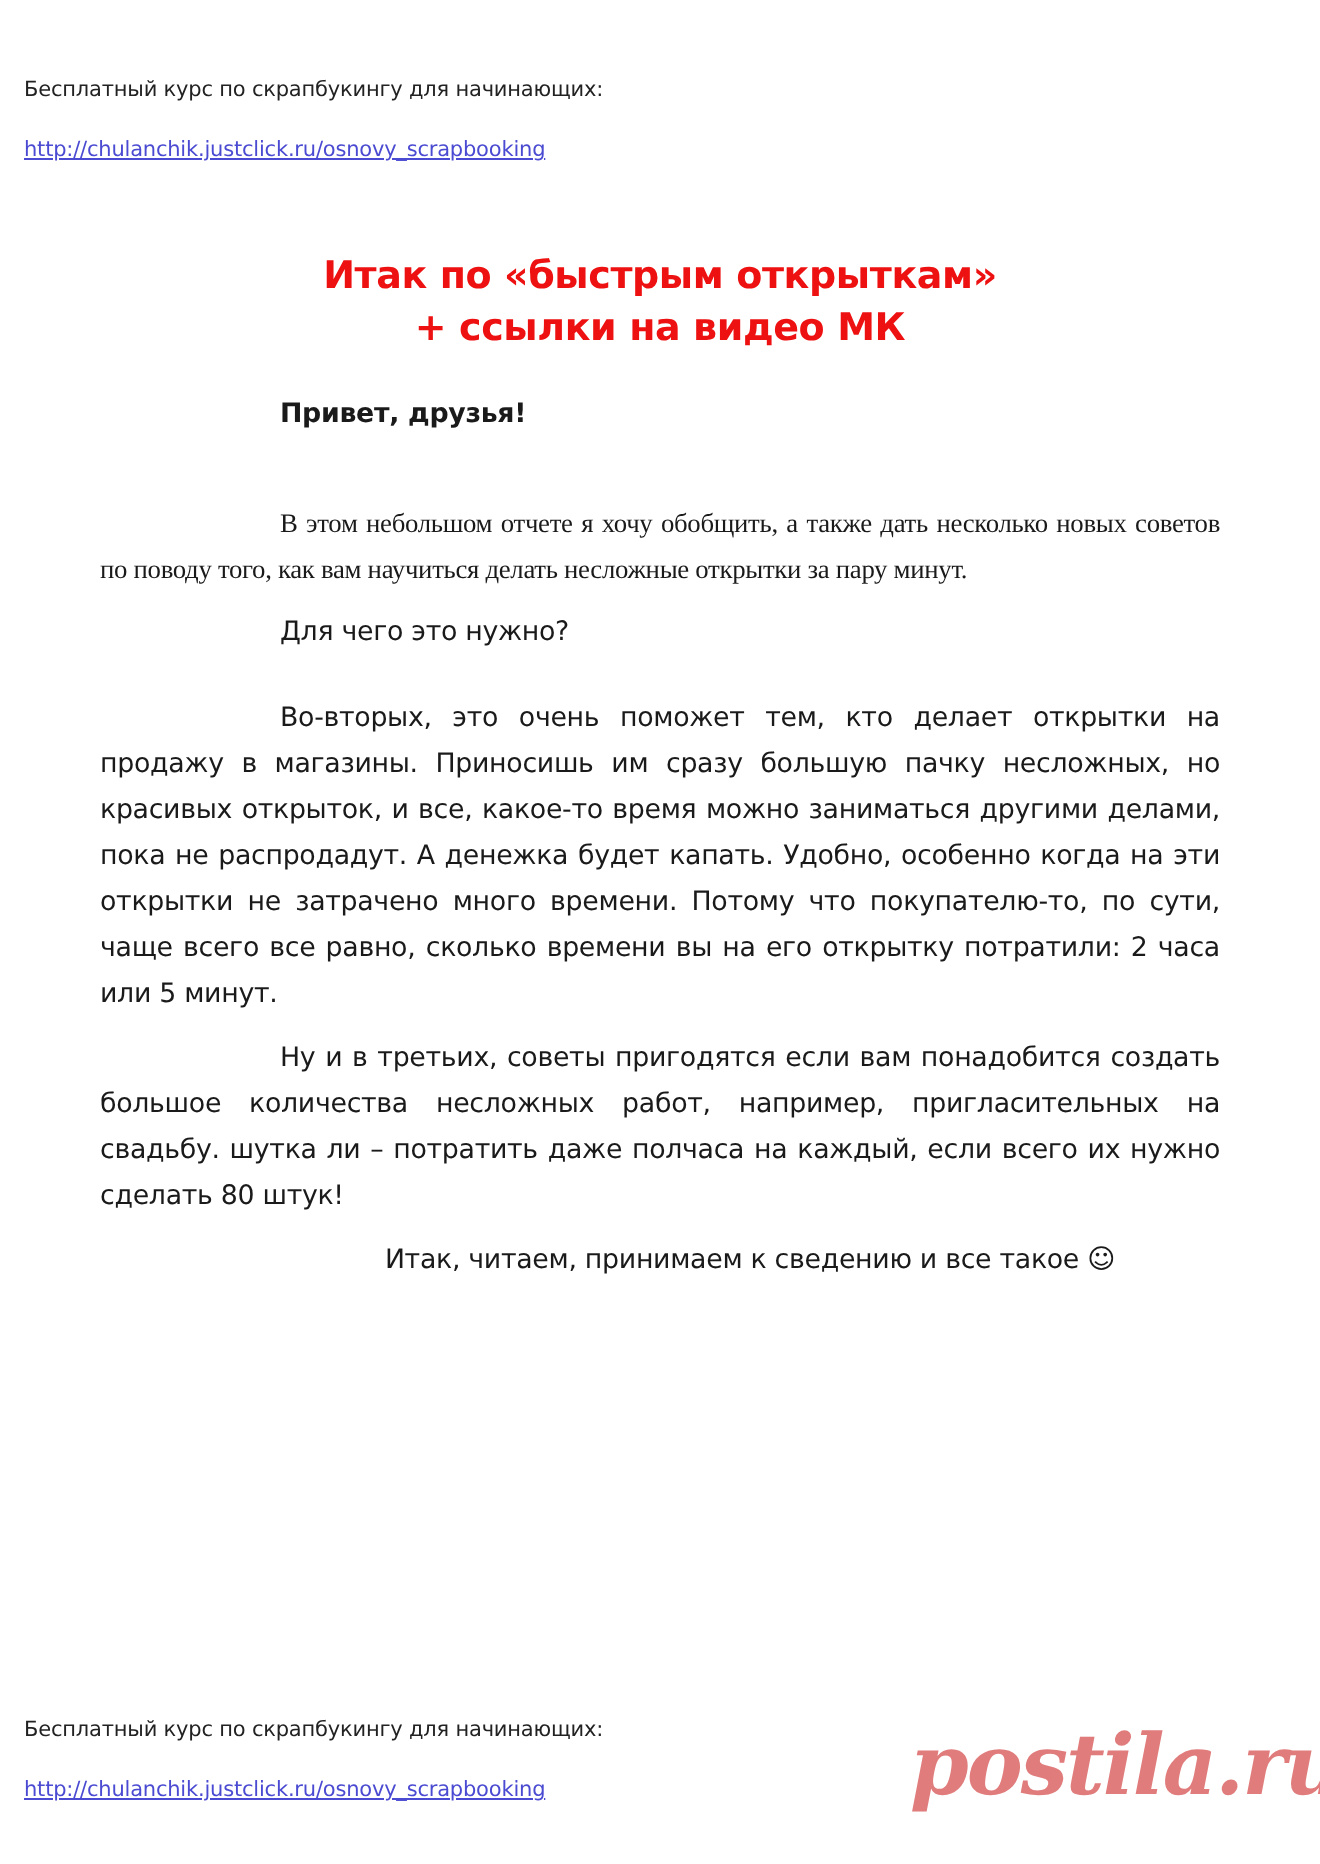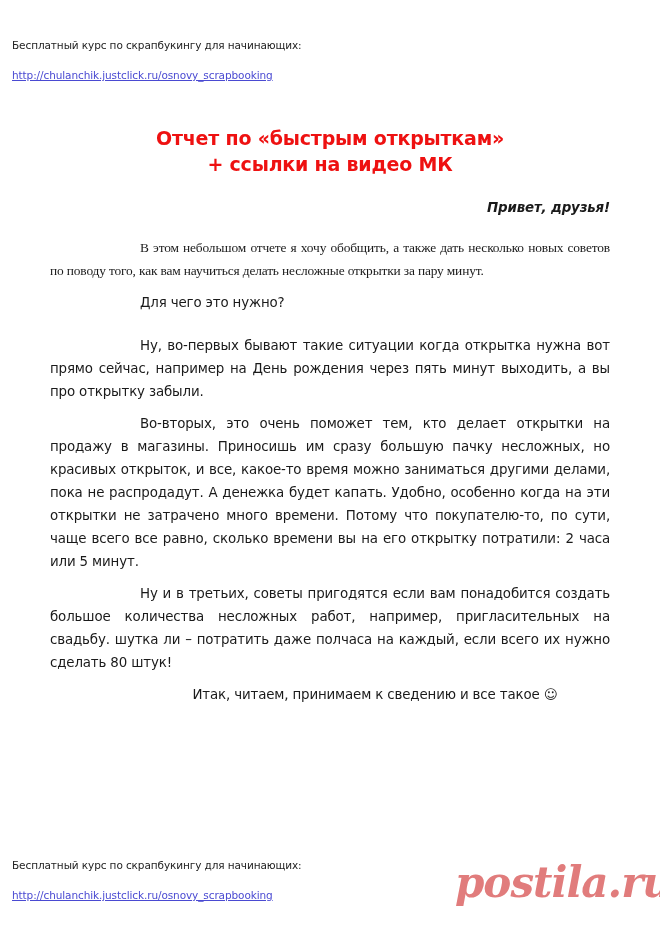--- a/index.html
+++ b/index.html
@@ -82,23 +82,22 @@
     font-size: 13.4px;
     line-height: 23px;
     text-align: justify;
     text-justify: inter-word;
     text-indent: 90px;
     letter-spacing: -0.15px;
     word-spacing: 0px;
   }
   .para.greeting {
     font-weight: bold;
-    margin-bottom: 17px;
-    text-align: right;
-    font-style: italic;
+    margin-bottom: 31px;
+    text-align: left;
   }
   .para.question {
     margin-bottom: 20px;
     text-align: left;
   }
   .para.closing {
     text-align: center;
     margin-bottom: 0;
   }
   .para .smiley {
@@ -131,33 +130,32 @@
 <body>
 
 <div class="page">
 
   <div class="running running-head">
     <span class="rh-line1">Бесплатный курс по скрапбукингу для начинающих:</span>
     <a class="rh-link" href="#">http://chulanchik.justclick.ru/osnovy_scrapbooking</a>
   </div>
 
   <h1 class="doc-title">
-    <span class="tl">Отчет по «быстрым открыткам»</span>
+    <span class="tl">Итак по «быстрым открыткам»</span>
     <span class="tl">+ ссылки на видео МК</span>
   </h1>
 
   <div class="body-copy">
 
     <p class="para greeting">Привет, друзья!</p>
 
     <p class="para">В этом небольшом отчете я хочу обобщить, а также дать несколько новых советов по поводу того, как вам научиться делать несложные открытки за пару минут.</p>
 
     <p class="para question">Для чего это нужно?</p>
 
-    <p class="para">Ну, во-первых бывают такие ситуации когда открытка нужна вот прямо сейчас, например на День рождения через пять минут выходить, а вы про открытку забыли.</p>
 
     <p class="para">Во-вторых, это очень поможет тем, кто делает открытки на продажу в магазины. Приносишь им сразу большую пачку несложных, но красивых открыток, и все, какое-то время можно заниматься другими делами, пока не распродадут. А денежка будет капать. Удобно, особенно когда на эти открытки не затрачено много времени. Потому что покупателю-то, по сути, чаще всего все равно, сколько времени вы на его открытку потратили: 2 часа или 5 минут.</p>
 
     <p class="para">Ну и в третьих, советы пригодятся если вам понадобится создать большое количества несложных работ, например, пригласительных на свадьбу. шутка ли – потратить даже полчаса на каждый, если всего их нужно сделать 80 штук!</p>
 
     <p class="para closing">
       <span>Итак, читаем, принимаем к сведению и все такое </span><span class="smiley">☺</span>
     </p>
 
   </div>

